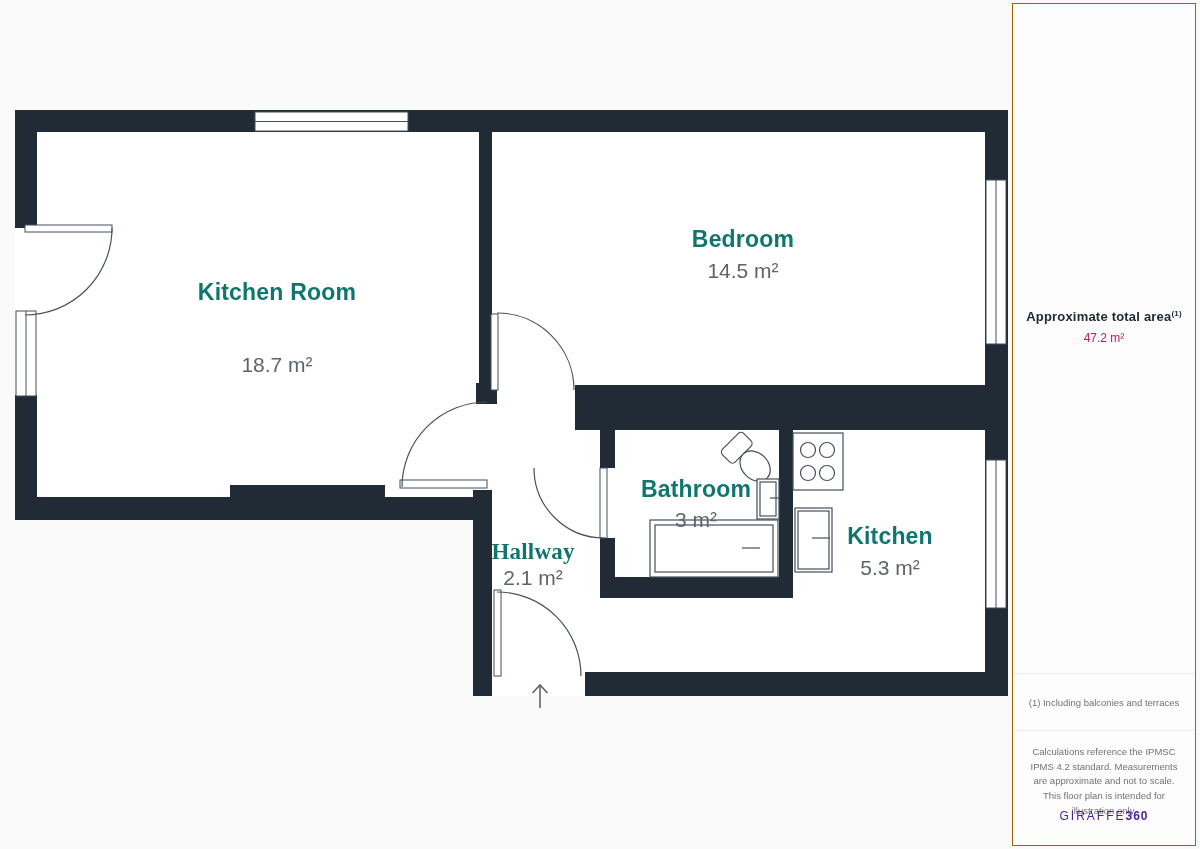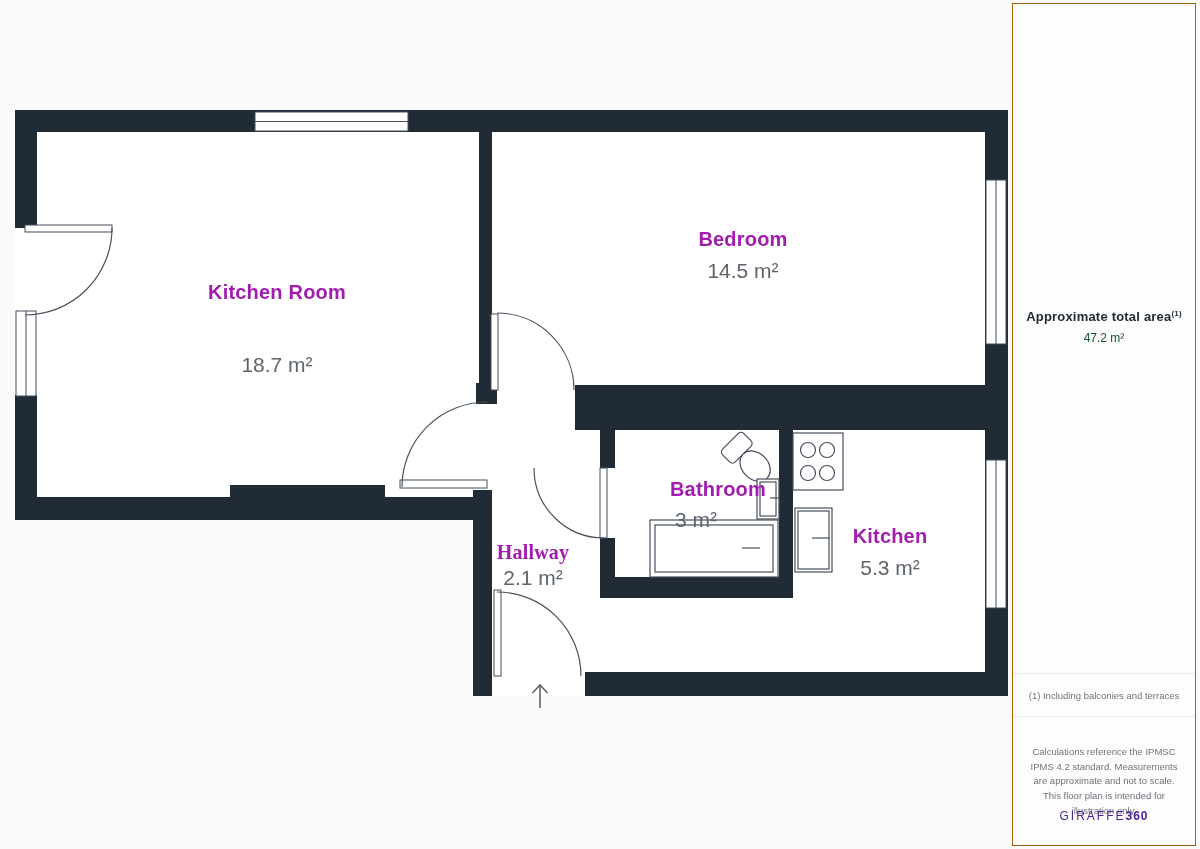--- a/index.html
+++ b/index.html
@@ -6,43 +6,43 @@
   body{
     width:1200px;height:849px;position:relative;overflow:hidden;
     background:#fafafa;
     font-family:"Liberation Sans","DejaVu Sans",sans-serif;
   }
   .stage{position:absolute;inset:0;}
   svg{position:absolute;left:0;top:0;}
   .room-label{
     position:absolute;transform:translate(-50%,-50%);
     text-align:center;white-space:nowrap;
-    color:#a21caf;font-weight:700;font-size:20px;letter-spacing:.2px;
+    color:#0f766e;font-weight:700;font-size:23px;letter-spacing:.2px;
   }
   .room-area{
     position:absolute;transform:translate(-50%,-50%);
     text-align:left;white-space:nowrap;
     color:#5d646c;font-weight:400;font-size:21px;
   }
   .sidebar{
     position:absolute;left:1012px;top:3px;width:184px;height:843px;
     background:#fdfdfd;border:1px solid #a16207;box-sizing:border-box;
   }
   .sb-total{
     position:absolute;top:305px;left:0;right:0;text-align:center;
   }
   .sb-total-title{
     color:#212b36;font-size:13px;font-weight:700;letter-spacing:.2px;
   }
   .sb-total-title sup{font-size:8px;font-weight:700;}
   .sb-total-value{
-    margin-top:7px;color:#14532d;font-size:12px;font-weight:400;
+    margin-top:7px;color:#be185d;font-size:12px;font-weight:400;
   }
   .sb-footnote{
-    position:absolute;top:669px;left:0;right:0;height:44px;
+    position:absolute;top:669px;left:0;right:0;height:58px;
     border-top:1px solid #ececec;border-bottom:1px solid #ececec;
     display:flex;align-items:center;justify-content:center;
     color:#6d737a;font-size:9.5px;text-align:center;padding:16px 8px;box-sizing:border-box;
   }
   .sb-legal{
     position:absolute;top:714px;left:0;right:0;bottom:0;
     padding:27px 15px 0 15px;box-sizing:border-box;text-align:center;
   }
   .sb-disclaimer{
     color:#6d737a;font-size:9.5px;line-height:1.55;
@@ -153,21 +153,21 @@
       <path d="M532.5,693 L540,685 L547.5,693"></path>
     </g>
   </svg>
 
   <div class="room-label" style="left:277px;top:292px;">Kitchen Room</div>
   <div class="room-area" style="left:277px;top:324px;margin-top:41px;">18.7 m²</div>
 
   <div class="room-label" style="left:743px;top:239px;">Bedroom</div>
   <div class="room-area" style="left:743px;top:271px;">14.5 m²</div>
 
-  <div class="room-label" style="left:696px;top:489px;margin-left:22px;">Bathroom</div>
+  <div class="room-label" style="left:696px;top:489px;">Bathroom</div>
   <div class="room-area" style="left:696px;top:520px;">3 m²</div>
 
   <div class="room-label" style="left:890px;top:536px;">Kitchen</div>
   <div class="room-area" style="left:890px;top:568px;">5.3 m²</div>
 
   <div class="room-label" style="left:533px;top:552px;font-family:Liberation Serif, serif;">Hallway</div>
   <div class="room-area" style="left:533px;top:578px;">2.1 m²</div>
 
   <div class="sidebar">
     <div class="sb-total">

